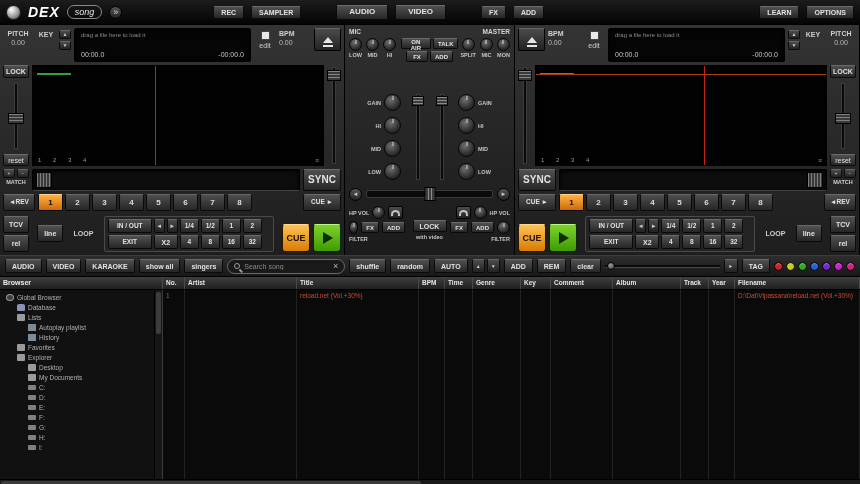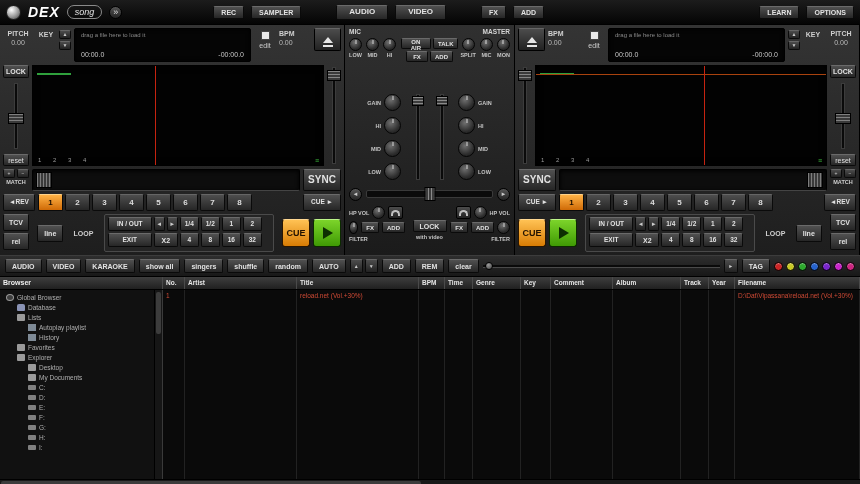--- a/index.html
+++ b/index.html
@@ -88,21 +88,21 @@
   
   .deck-cues { height:17px; }
   .rev-btn { width:32px; font-size:6.5px; }
   .cues { flex:1; display:flex; gap:2px; }
   .cue-num { width:25px; background:linear-gradient(#4e4e4e,#262626); border:1px solid #0a0a0a; border-top-color:#666;
              border-radius:2px; color:#ddd; font-size:8px; font-weight:bold; }
   .cue-num.active { background:linear-gradient(#ffb246,#cf6a06); color:#1a0d00; border-top-color:#ffd28a; }
   .cuejump-btn { width:38px; font-size:6.5px; }
 
   
-  .deck-bottom { height:38px; justify-content:space-between; }
+  .deck-bottom { height:38px; justify-content:space-between;align-items:flex-end; }
   .tcv-col { width:26px; display:flex; flex-direction:column; gap:2px; }
   .tcv-col .btn { height:17px; }
   .line-btn { width:26px; height:17px; align-self:center; }
   .loop-lbl { width:24px; font-size:7px; font-weight:bold; color:#cfcfcf; align-self:center; text-align:center; }
   .loop-panel { width:170px; background:#242424; border:1px solid #4a4a4a; border-radius:2px; padding:2px 3px;
                 display:flex; flex-direction:column; gap:2px; }
   .loop-row { display:flex; gap:2px; height:14px; align-items:stretch; }
   .loop-io { width:44px; font-size:6.5px; }
   .loop-row .tiny-btn { width:11px; height:100%; line-height:12px; font-size:6px; }
   .loop-x2 { width:24px; }
@@ -609,20 +609,25 @@
       </div>
     </div>
   </div>
 
   <div class="toolbar">
     <button class="btn">AUDIO</button>
     <button class="btn">VIDEO</button>
     <button class="btn">KARAOKE</button>
     <button class="btn">show all</button>
     <button class="btn">singers</button>
+    <div class="search-box">
+      <span class="search-icon"></span>
+      <input class="search-input" type="text" placeholder="Search song" style="">
+      <button class="search-clear">×</button>
+    </div>
     <button class="btn">shuffle</button>
     <button class="btn">random</button>
     <button class="btn">AUTO</button>
     <div class="arr-pair">
       <button class="tiny-btn">▲</button>
       <button class="tiny-btn">▼</button>
     </div>
     <button class="btn">ADD</button>
     <button class="btn">REM</button>
     <button class="btn">clear</button>

